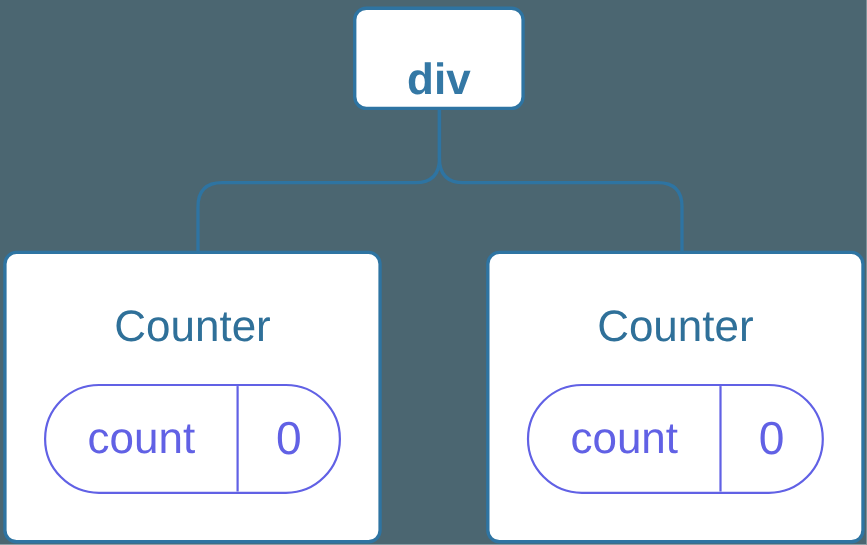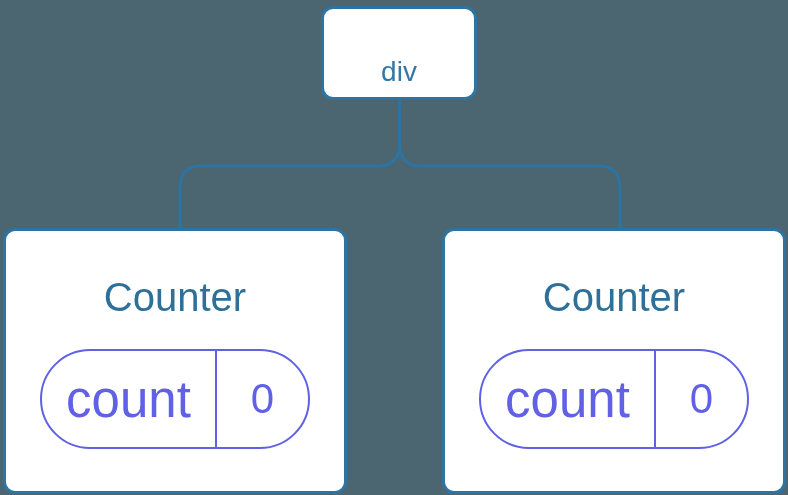--- a/index.html
+++ b/index.html
@@ -17,23 +17,23 @@
     width: 156px; height: 94px;
     box-sizing: border-box;
     background: #ffffff;
     border: 3px solid var(--line-blue, #2e74a2);
     border-radius: 12px;
     display: flex;
     align-items: center;
     justify-content: center;
   }
   .node-root-label {
-    font-size: 28px;
+    font-size: 40px;
     color: var(--node-text-blue, #3478a5);
-    font-weight: 400;
+    font-weight: 700;
     line-height: 1;
     margin-top: 38px;
   }
   .connector {
     position: absolute;
     left: 0; top: 0;
     pointer-events: none;
   }
   .connector path {
     fill: none;
@@ -69,21 +69,21 @@
     overflow: hidden;
     background: #ffffff;
   }
   .pill-key {
     width: 175px;
     box-sizing: border-box;
     border-right: 2px solid var(--purple, #6161e5);
     display: flex;
     align-items: center;
     justify-content: center;
-    font-size: 51px;
+    font-size: 40px;
     color: var(--purple, #6161e5);
   }
   .pill-value {
     flex: 1;
     display: flex;
     align-items: center;
     justify-content: center;
     font-size: 42px;
     color: var(--purple, #6161e5);
   }

